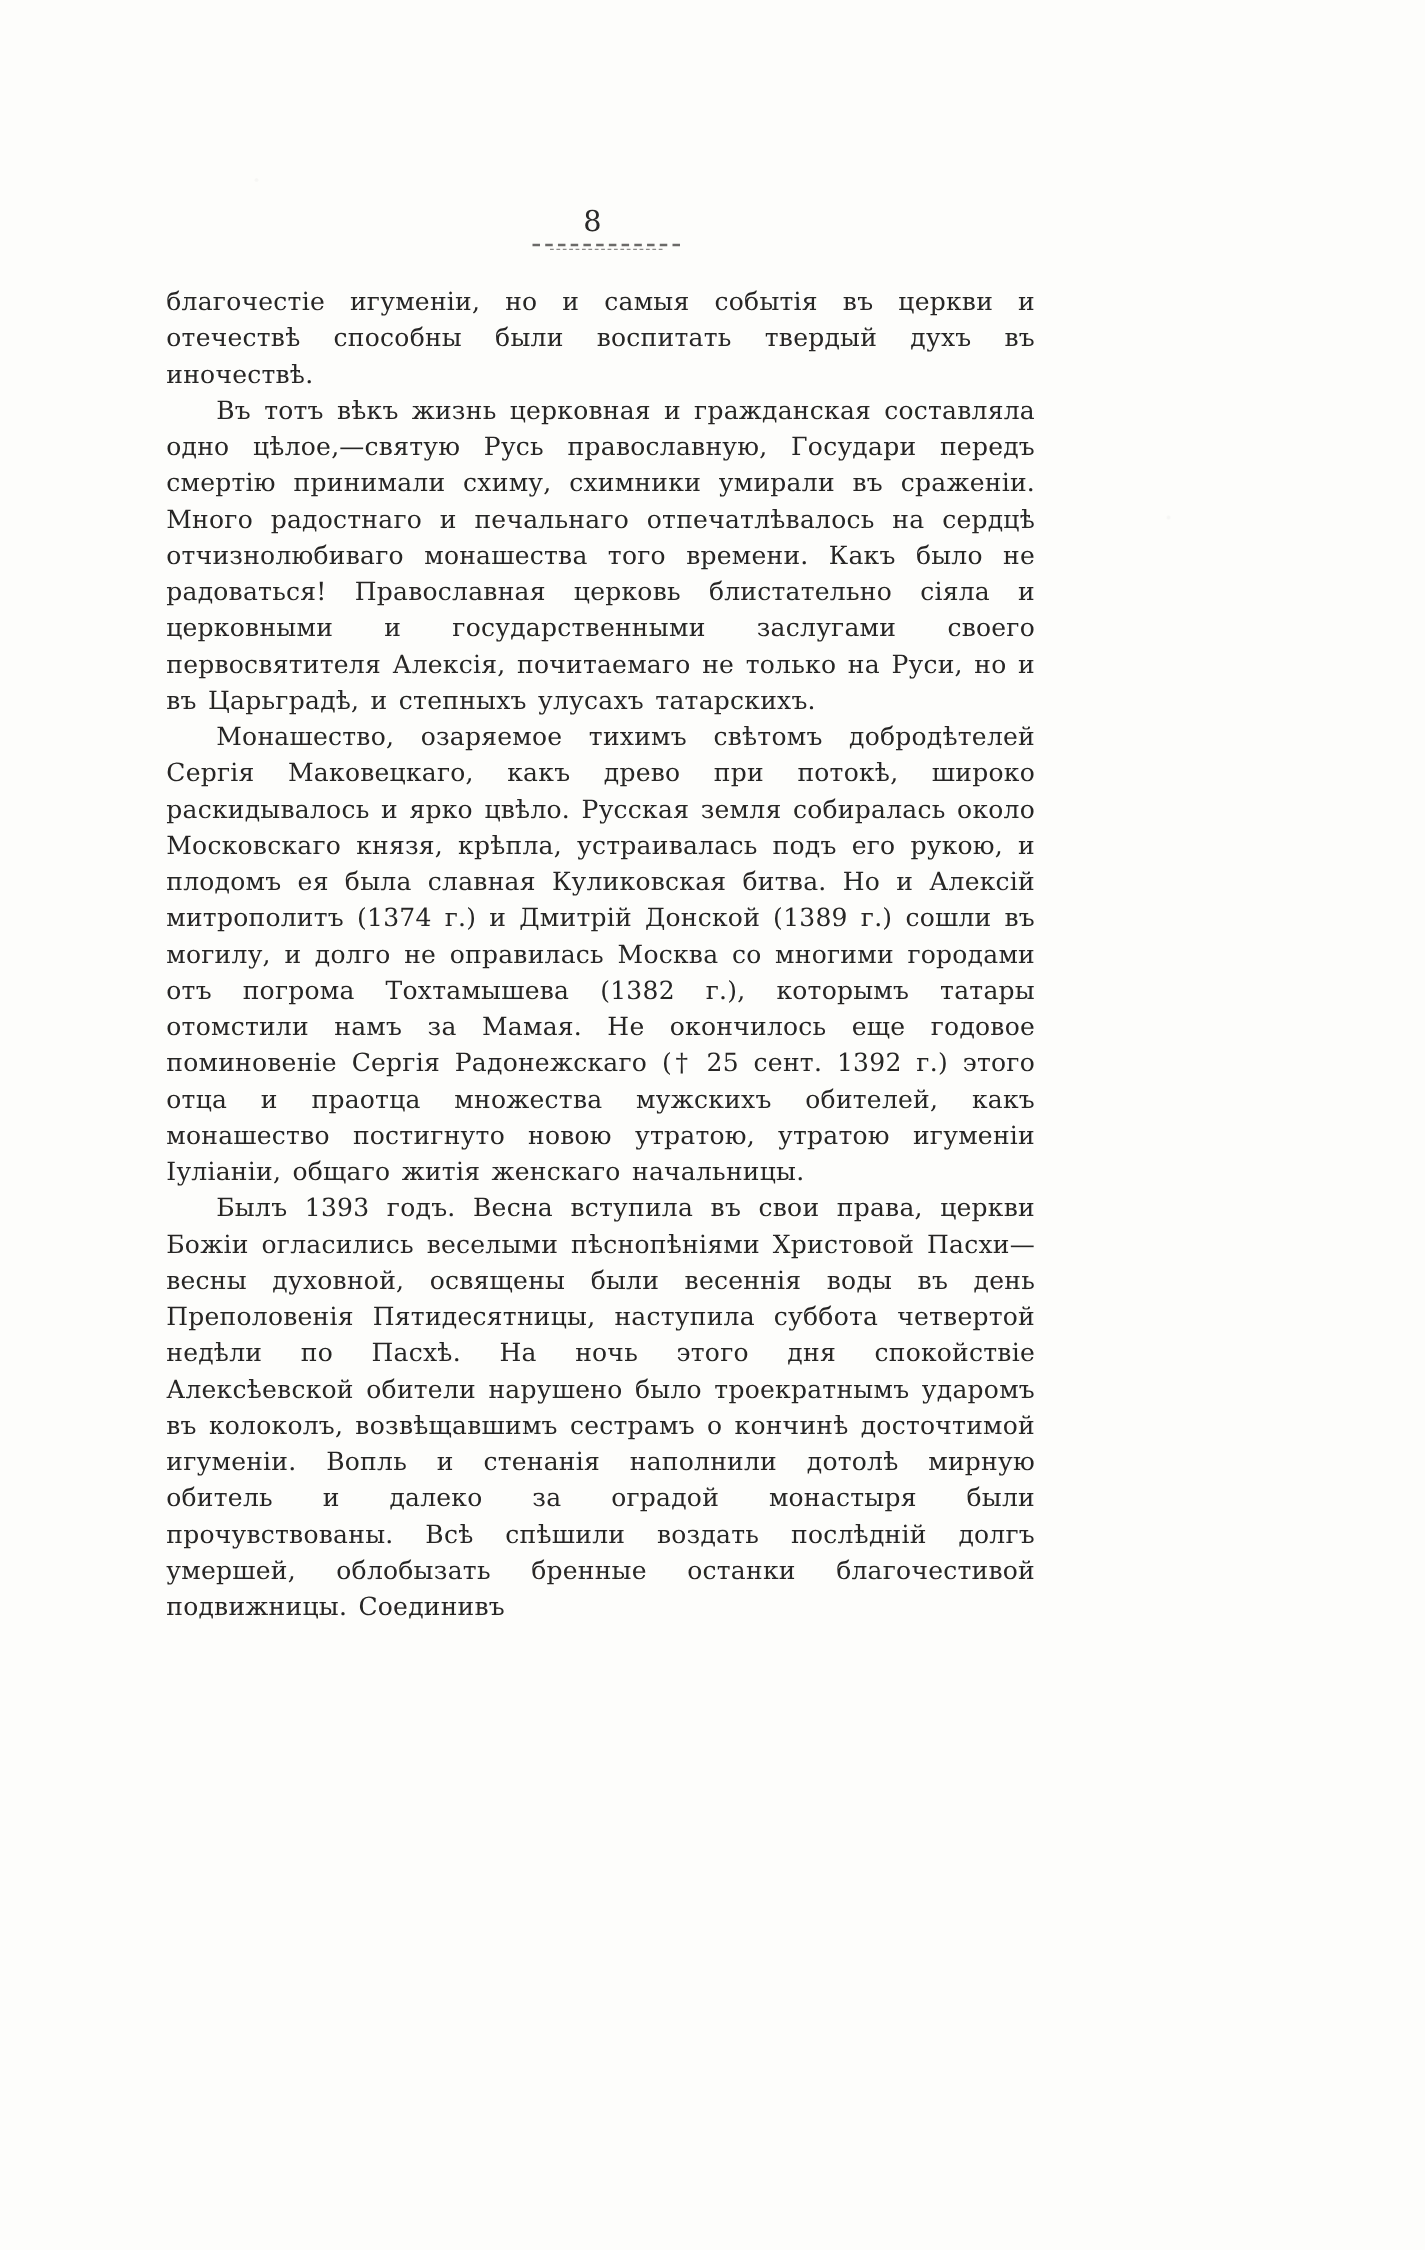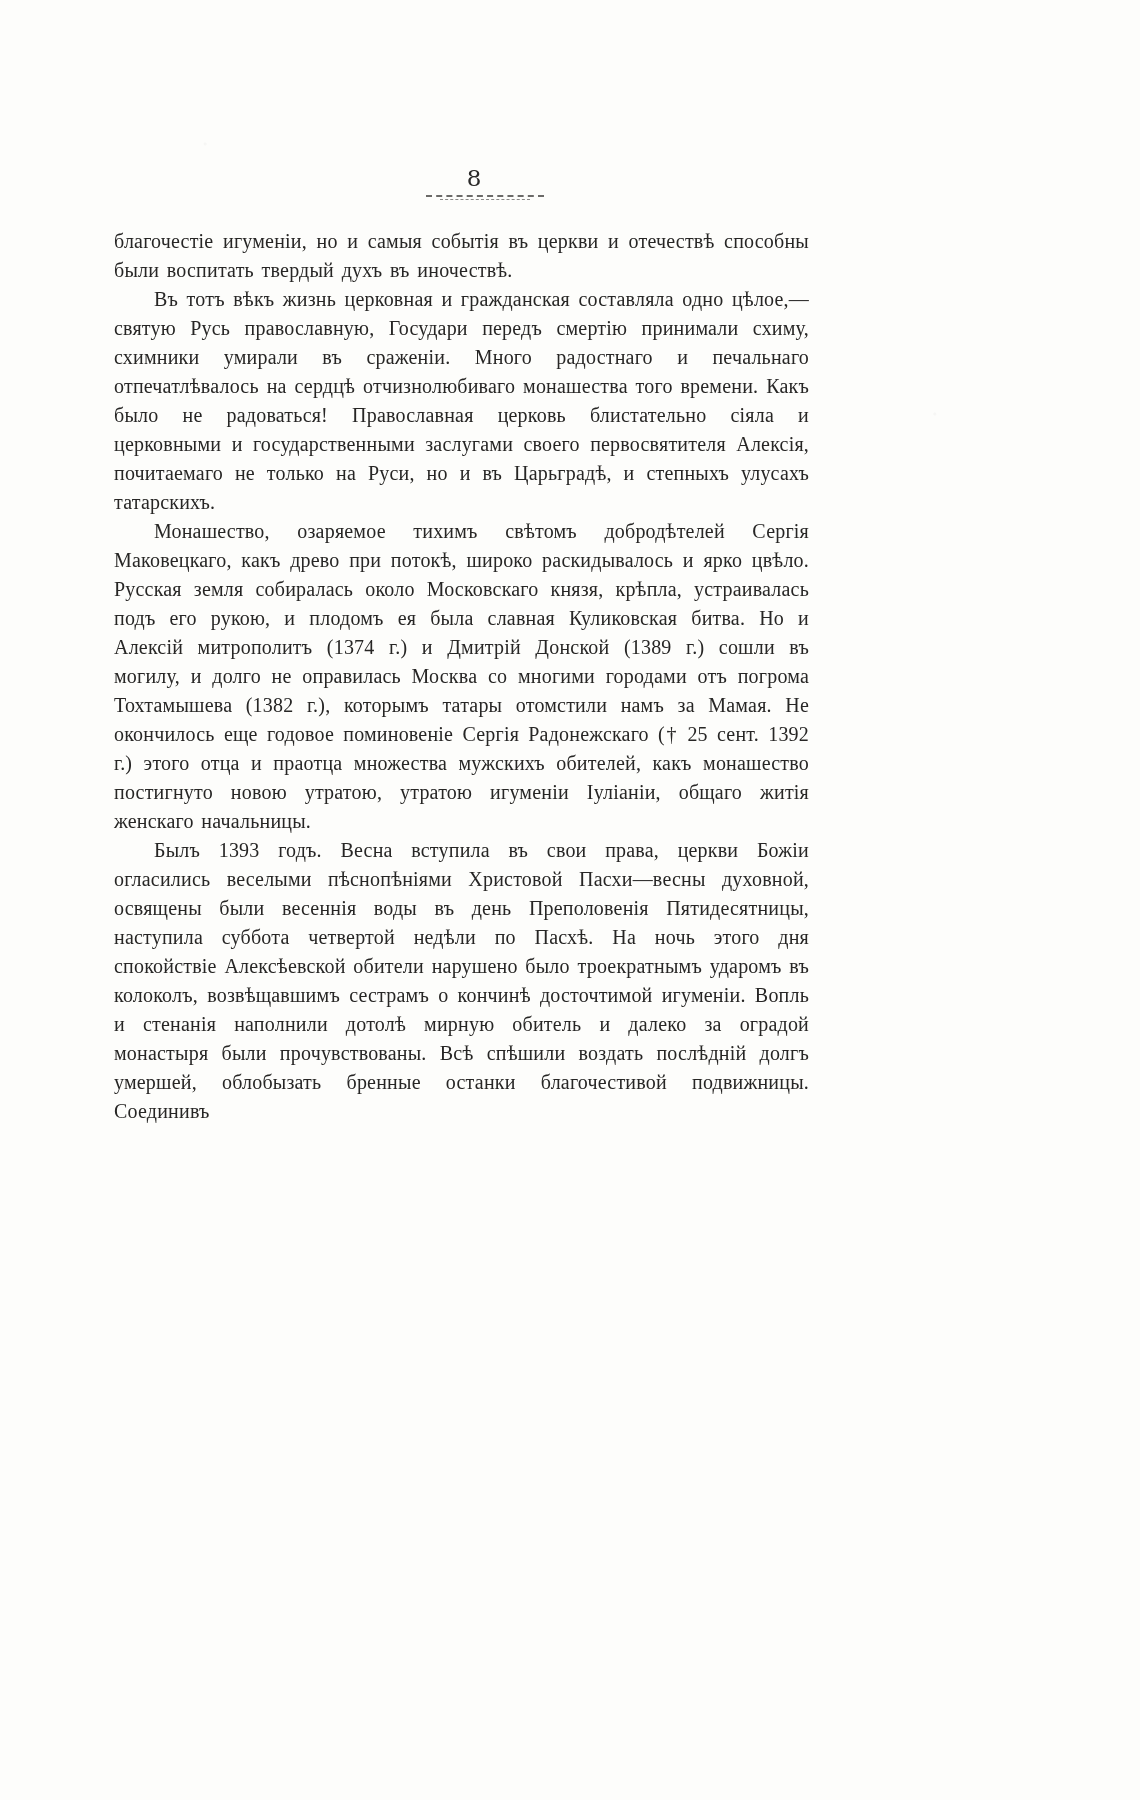--- a/index.html
+++ b/index.html
@@ -48,29 +48,28 @@
     content: "";
     position: absolute;
     left: 14px;
     top: 2px;
     width: 90px;
     border-top: 1px dashed #8a8987;
   }
   .text-block {
     position: absolute;
     top: 227px;
-    left: 114px;
+    left: 133px;
     width: 695px;
     font-size: 20px;
     line-height: 29px;
     text-align: justify;
     letter-spacing: 0.2px;
     word-spacing: 2.5px;
     color: #272625;
-    font-family: Liberation Serif, serif;
   }
   .para {
     margin: 0;
     text-indent: 40px;
   }
   .para.no-indent {
     text-indent: 0;
   }
 </style>
 </head>

